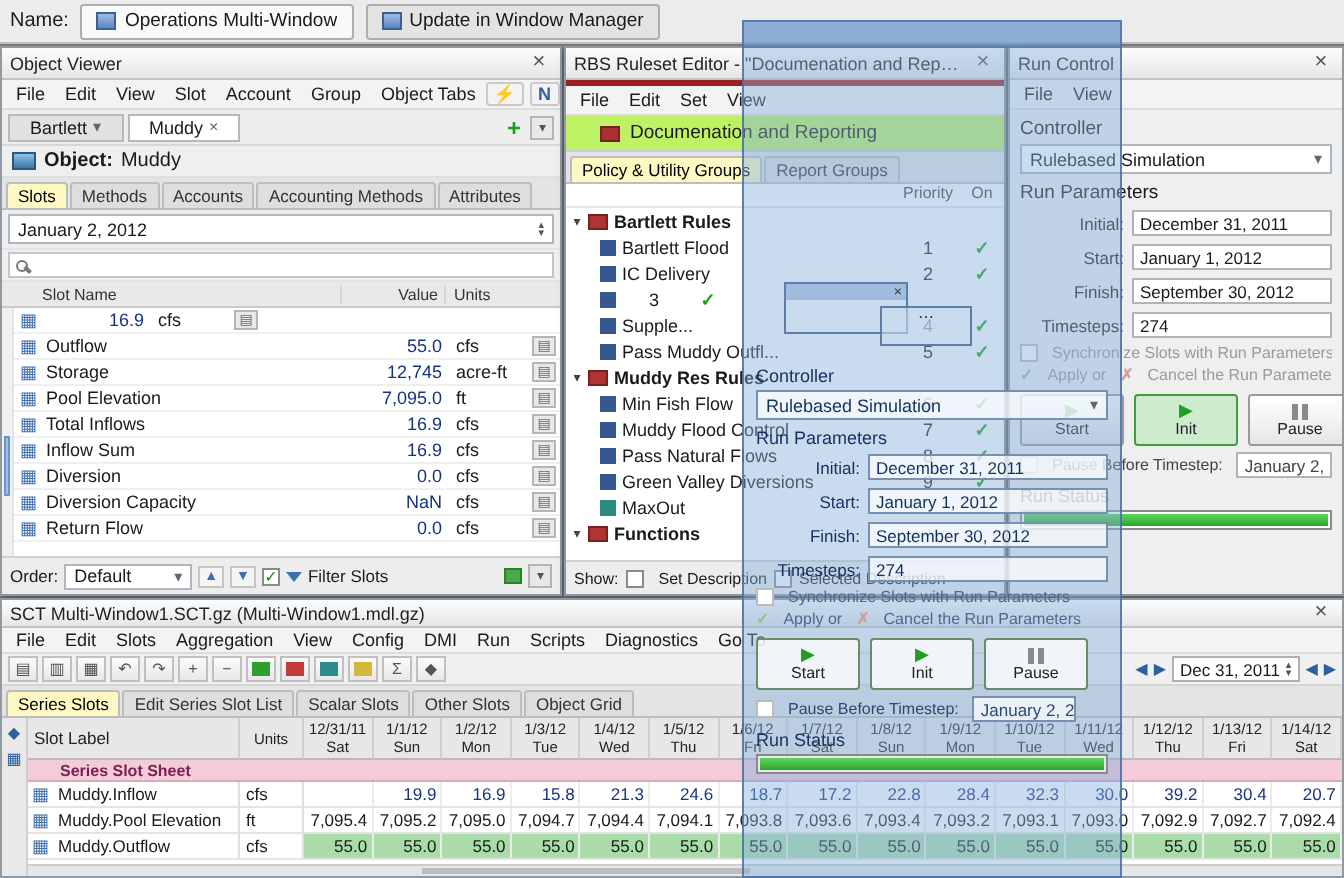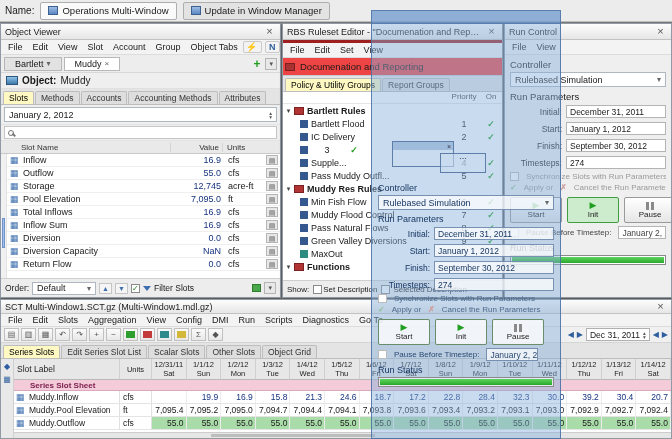--- a/index.html
+++ b/index.html
@@ -58,21 +58,21 @@
 .srow .un{width:42px;padding-left:4px}
 .ub{width:12px;height:10px;border:1px solid #b5b5b5;background:#e8e8e8;font-size:7px;line-height:9px;text-align:center;color:#666;margin-right:2px}
 .ov-foot{display:flex;align-items:center;gap:3px;height:19px;padding:0 4px;background:#ededed;border-top:1px solid #cfcfcf;font-size:8.5px;flex:0 0 19px;margin-top:auto}
 .arrbtn{color:#3f6fae;font-size:7px;border:1px solid #c5c5c5;background:#f5f5f5;padding:1px 2px;line-height:7px}
 .cb{width:9px;height:9px;border:1px solid #8a8a8a;background:#fff;display:inline-flex;align-items:center;justify-content:center;font-size:8px;color:#1f7f1f;flex:0 0 auto}
 .funnel{width:0;height:0;border-left:4px solid transparent;border-right:4px solid transparent;border-top:5px solid #3f6fae;display:inline-block}
 .greensq{width:9px;height:8px;background:#49a849;border:1px solid #2e7d2e;display:inline-block}
 
 
 .redline{height:3px;background:#9e1f1f;flex:0 0 3px}
-.rs-banner{display:flex;align-items:center;gap:5px;height:18px;background:#ef4444;border-bottom:1px solid #c3ccd6;padding:0 2px;font-size:9.5px;flex:0 0 auto}
+.rs-banner{display:flex;align-items:center;gap:5px;height:18px;background:#bef264;border-bottom:1px solid #c3ccd6;padding:0 17px;font-size:9.5px;flex:0 0 auto}
 .book{width:10px;height:8px;background:#a83232;border:1px solid #7a1f1f}
 .rs-head{display:flex;height:12px;font-size:8px;color:#444;border-bottom:1px solid #e6e6e6;background:#fff;align-items:flex-start;flex:0 0 auto}
 .rs-head .sp{flex:1}
 .colpri{width:32px;text-align:center}
 .colon{width:22px;text-align:center}
 .rs-rows{background:#fff;flex:1;overflow:hidden}
 .trow{display:flex;align-items:center;height:13px;font-size:9px;white-space:nowrap}
 .trow .arrow{width:11px;text-align:center;color:#444;font-size:7px}
 .gic{width:10px;height:8px;background:#b03434;border:1px solid #7c2020;margin-right:3px;flex:0 0 auto}
 .ric{width:8px;height:8px;background:#35598f;margin:0 3px 0 17px;flex:0 0 auto}
@@ -214,21 +214,20 @@
     <span class="c-val">Value</span>
     <span class="c-units">Units</span>
     <span class="c-sp"></span>
   </div>
   <div class="ov-rows">
     <span class="ov-sb">
         <i></i>
       </span>
     <div class="srow">
         <span class="sic">▦</span>
-        <span class="nm">Inflow</span>
         <span class="vl">16.9</span>
         <span class="un">cfs</span>
         <span class="ub">▤</span>
       </div>
       <div class="srow">
         <span class="sic">▦</span>
         <span class="nm">Outflow</span>
         <span class="vl">55.0</span>
         <span class="un">cfs</span>
         <span class="ub">▤</span>
@@ -402,21 +401,21 @@
       <div class="trow grp">
         <span class="arrow">▾</span>
         <span class="gic"></span>
         <span class="lab b">Functions</span>
         <span class="pri"></span>
         <span class="on"></span>
       </div>
     </div>
   <div class="rs-foot">
     <span>Show:</span>
-    <span style="display:inline-flex;align-items:center;gap:1px">
+    <span style="display:inline-flex;align-items:center;gap:7px">
         <span class="cb"></span>
         <span>Set Description</span>
       </span>
       <span style="display:inline-flex;align-items:center;gap:3px">
         <span class="cb"></span>
         <span>Selected Description</span>
       </span>
   </div>
 </div>
 

